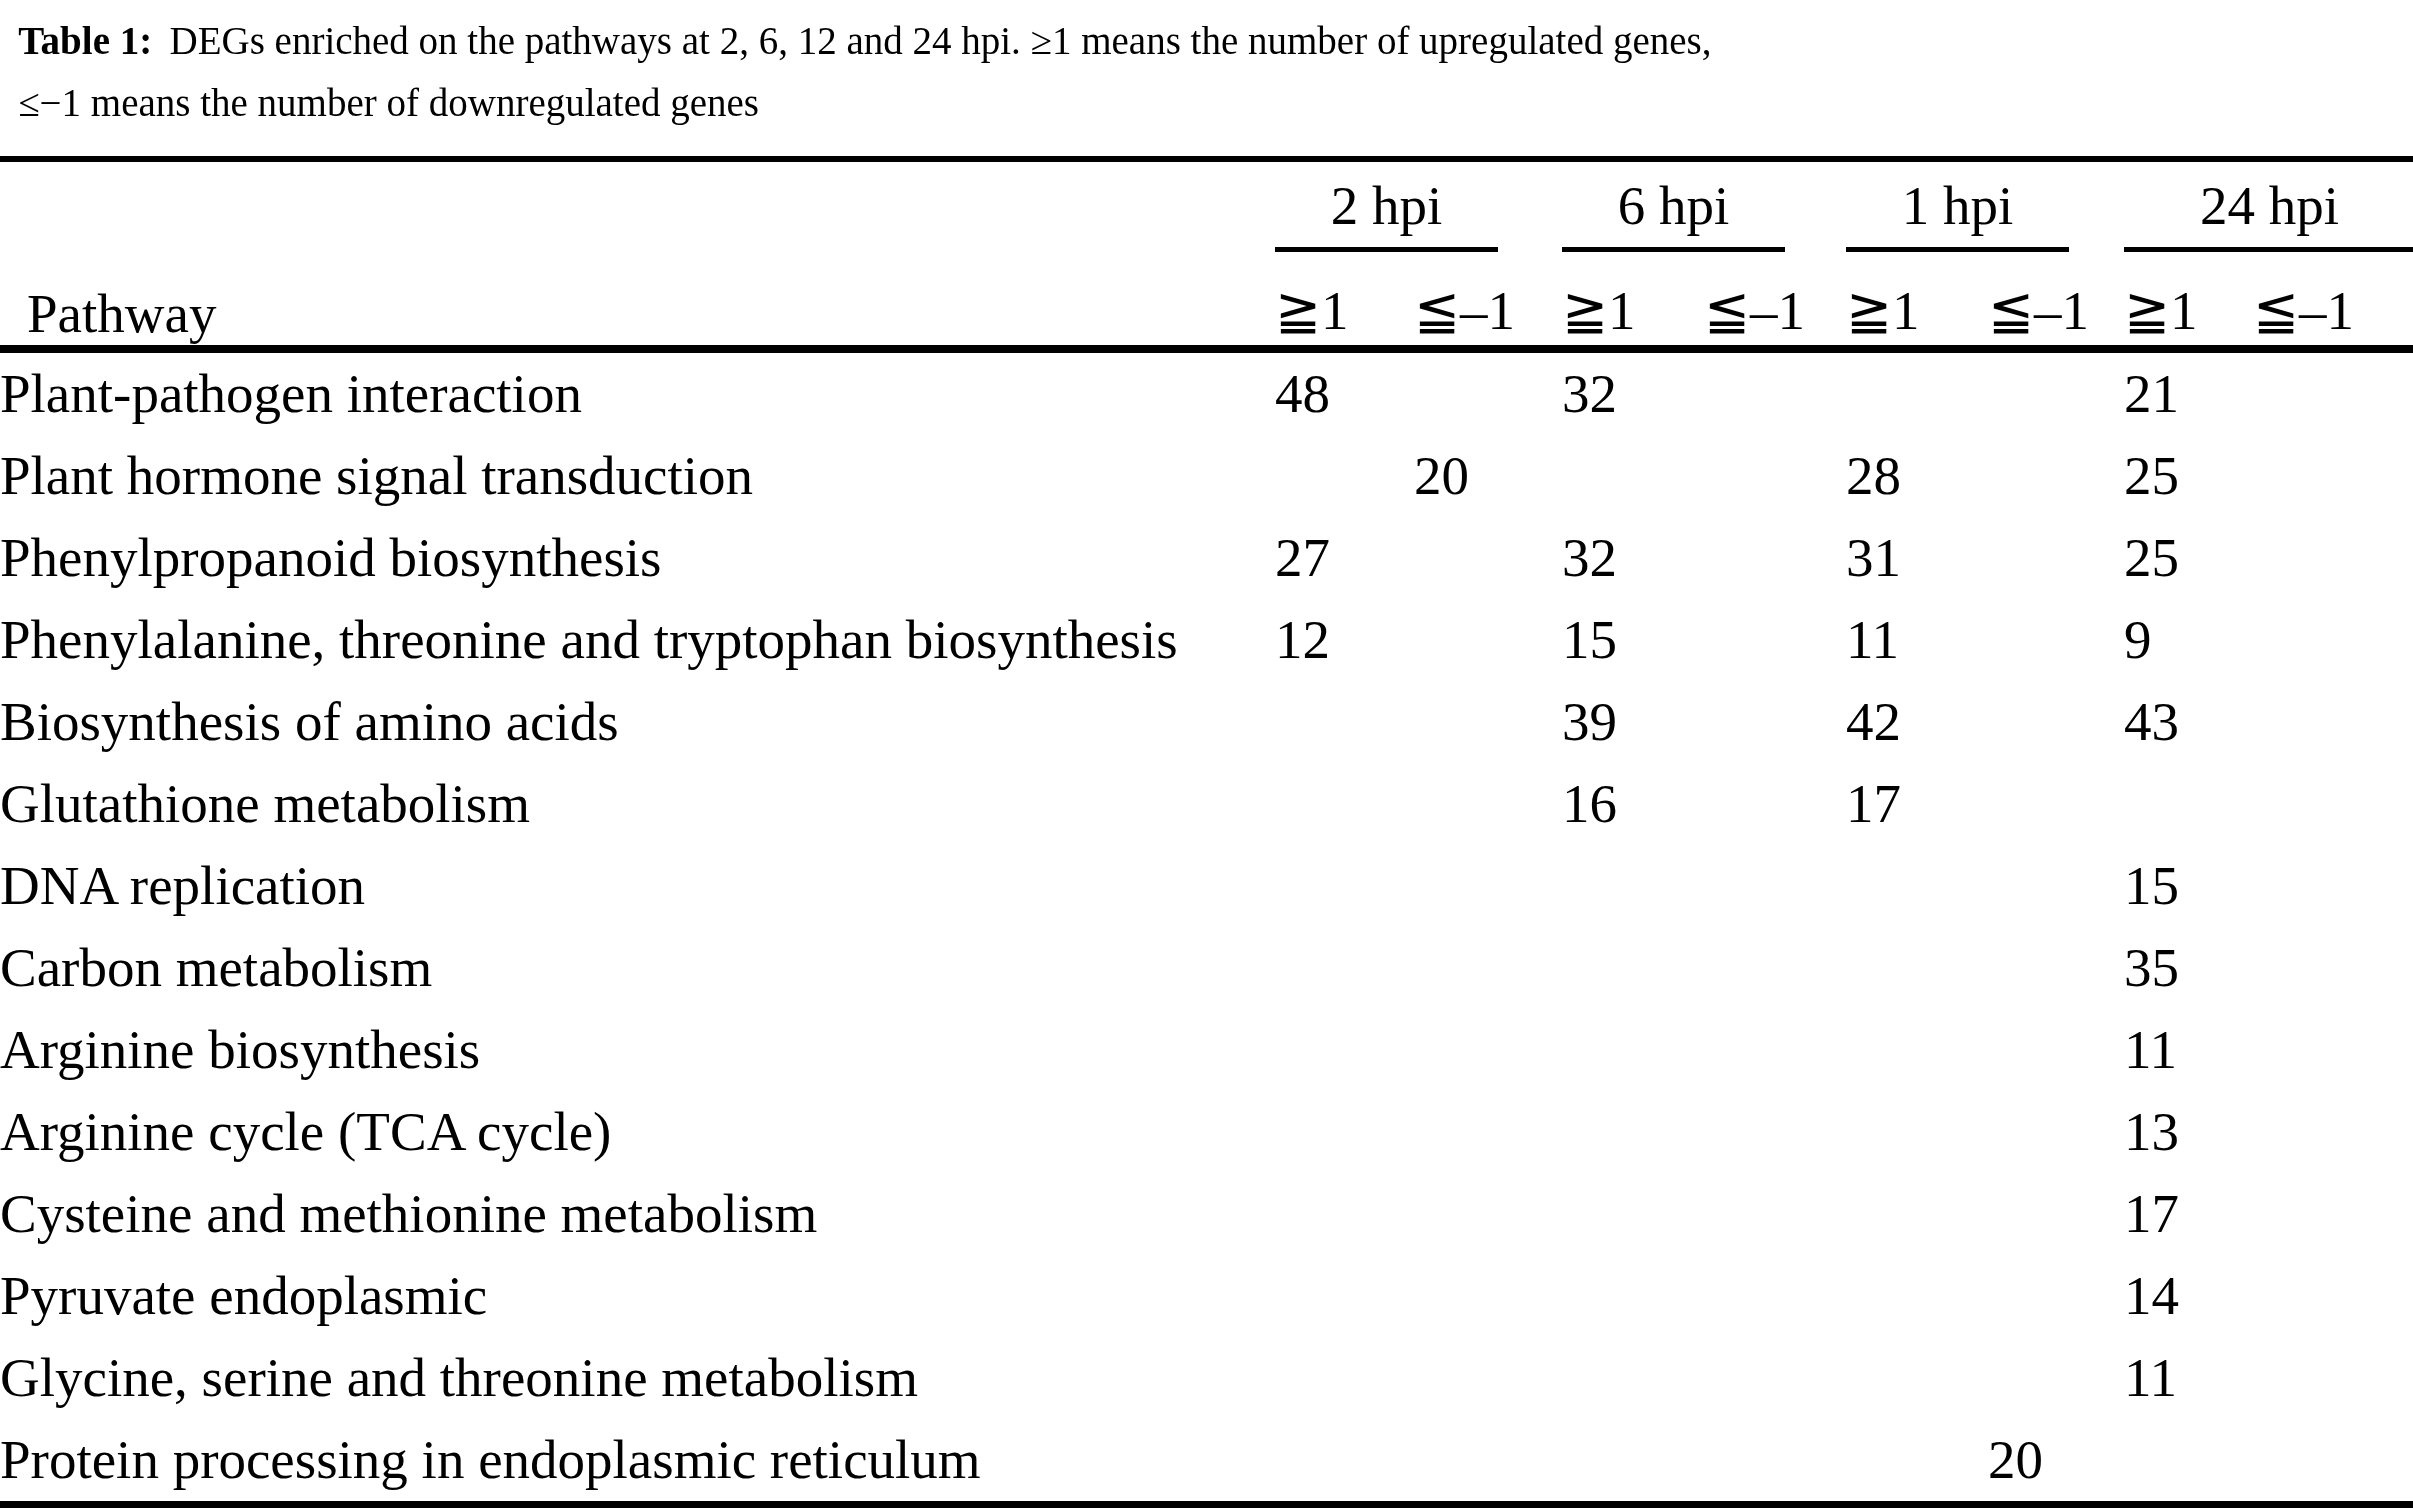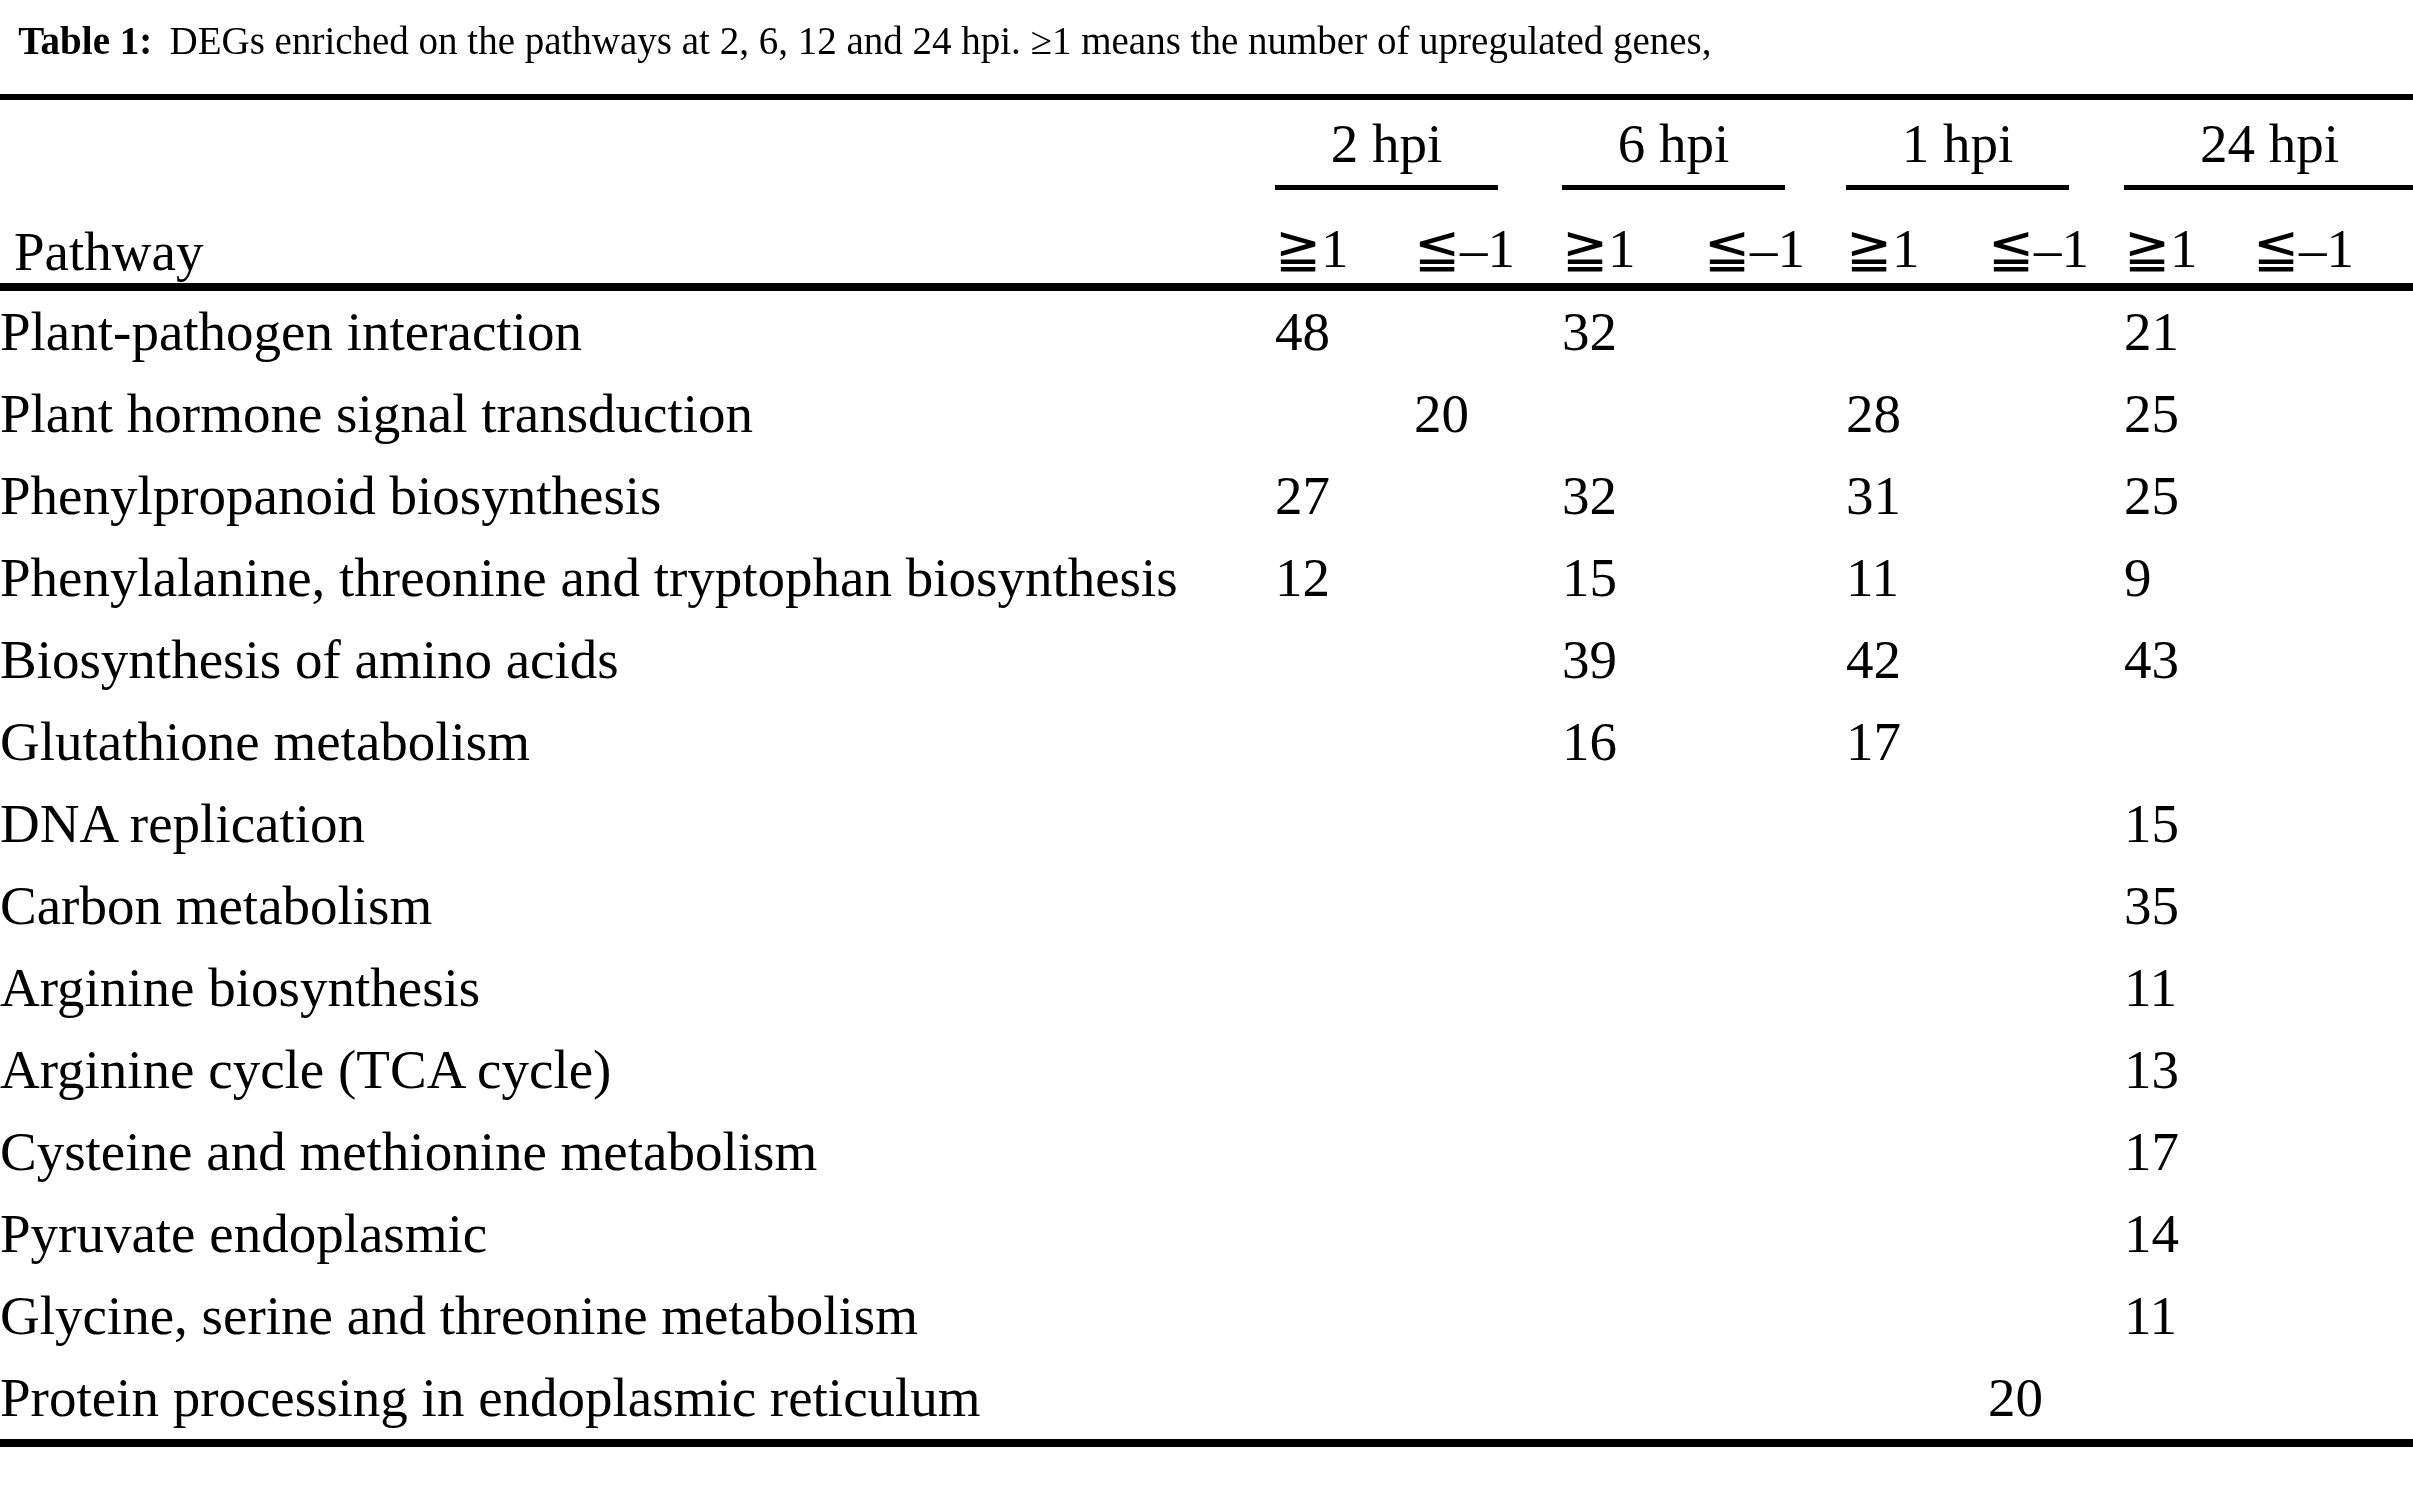--- a/index.html
+++ b/index.html
@@ -42,21 +42,21 @@
   th, td {
     font-weight: normal;
     padding: 0;
     text-align: left;
     white-space: nowrap;
     overflow: visible;
   }
   th.pathway-head {
     vertical-align: top;
     padding-top: 20px;
-    padding-left: 14px;
+    padding-left: 27px;
   }
   tr.group-row th {
     height: 90px;
     vertical-align: bottom;
   }
   .grp {
     display: block;
     width: 223px;
     margin-left: 8px;
     text-align: center;
@@ -81,20 +81,21 @@
   }
   tbody td.num {
     padding-left: 8px;
   }
 </style>
 </head>
 <body>
 
 <div class="caption">
   <div><span class="cap-label">Table 1:</span><span>DEGs enriched on the pathways at 2, 6, 12 and 24 hpi. ≥1 means the number of upregulated genes,</span></div>
+  <div>≤−1 means the number of downregulated genes</div>
 </div>
 
 <table class="deg-table">
   <colgroup>
     <col style="width:1267px">
     <col style="width:139px">
       <col style="width:148px">
     <col style="width:142px">
       <col style="width:142px">
     <col style="width:142px">

